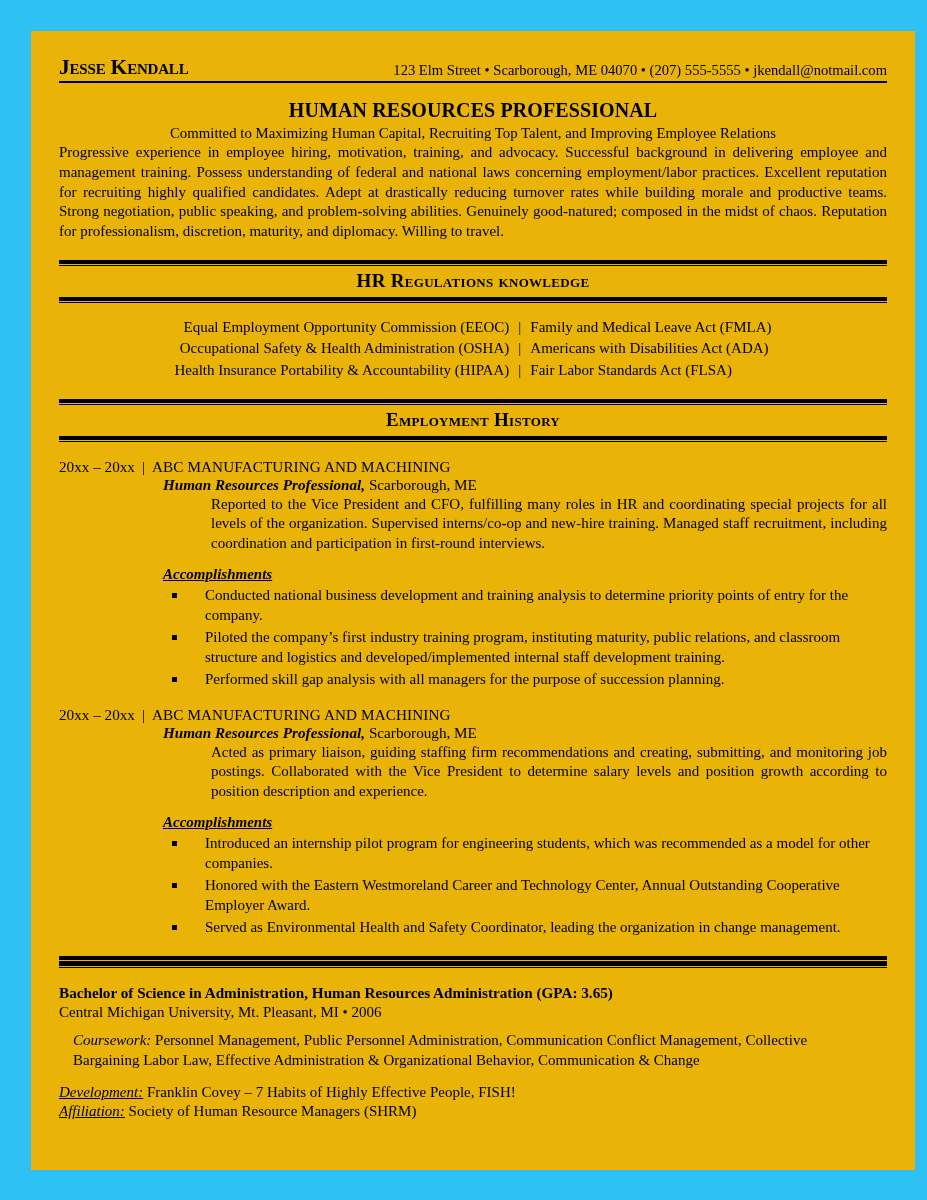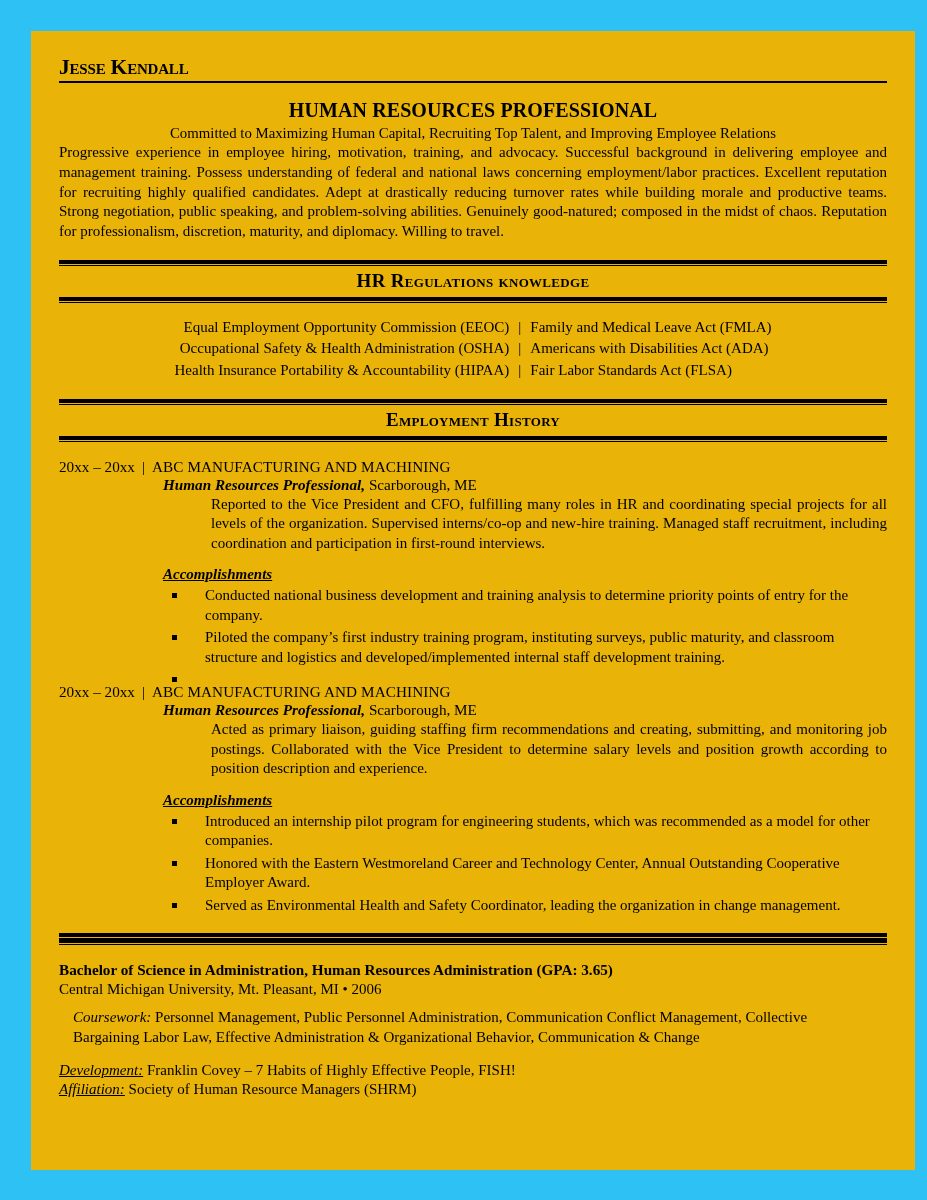--- a/index.html
+++ b/index.html
@@ -158,20 +158,21 @@
   .ul-i { font-style: italic; text-decoration: underline; }
 </style>
 </head>
 <body>
 
 <div id="page">
  <div id="inner">
 
   <div class="namebar">
     <div class="name">Jesse Kendall</div>
+    <div class="contact">123 Elm Street • Scarborough, ME 04070 • (207) 555-5555 • jkendall@notmail.com</div>
   </div>
 
   <div class="headline">HUMAN RESOURCES PROFESSIONAL</div>
   <div class="tagline">Committed to Maximizing Human Capital, Recruiting Top Talent, and Improving Employee Relations</div>
 
   <div class="summary">Progressive experience in employee hiring, motivation, training, and advocacy. Successful background in delivering employee and management training. Possess understanding of federal and national laws concerning employment/labor practices. Excellent reputation for recruiting highly qualified candidates. Adept at drastically reducing turnover rates while building morale and productive teams. Strong negotiation, public speaking, and problem-solving abilities. Genuinely good-natured; composed in the midst of chaos. Reputation for professionalism, discretion, maturity, and diplomacy. Willing to travel.</div>
 
   <div class="section">
     <div class="rule-top"></div>
     <div class="sec-title">HR Regulations knowledge</div>
@@ -207,22 +208,22 @@
         <span class="job-pipe">|</span>
         <span class="job-company">ABC MANUFACTURING AND MACHINING</span>
       </div>
       <div class="job-body">
         <div class="job-title"><i>Human Resources Professional,</i><span> Scarborough, ME</span></div>
         <div class="job-desc">Reported to the Vice President and CFO, fulfilling many roles in HR and coordinating special projects for all levels of the organization. Supervised interns/co-op and new-hire training. Managed staff recruitment, including coordination and participation in first-round interviews.</div>
       </div>
       <div class="acc-label">Accomplishments</div>
       <ul class="acc">
         <li><span class="sq"></span><span>Conducted national business development and training analysis to determine priority points of entry for the company.</span></li>
-        <li><span class="sq"></span><span>Piloted the company’s first industry training program, instituting surveys, public maturity, and classroom structure and logistics and developed/implemented internal staff development training.</span></li>
-        <li><span class="sq"></span></li>
+        <li><span class="sq"></span><span>Piloted the company’s first industry training program, instituting maturity, public relations, and classroom structure and logistics and developed/implemented internal staff development training.</span></li>
+        <li><span class="sq"></span><span>Performed skill gap analysis with all managers for the purpose of succession planning.</span></li>
       </ul>
     </div>
 
     <div class="job">
       <div class="job-head">
         <span class="job-dates">20xx – 20xx</span>
         <span class="job-pipe">|</span>
         <span class="job-company">ABC MANUFACTURING AND MACHINING</span>
       </div>
       <div class="job-body">

